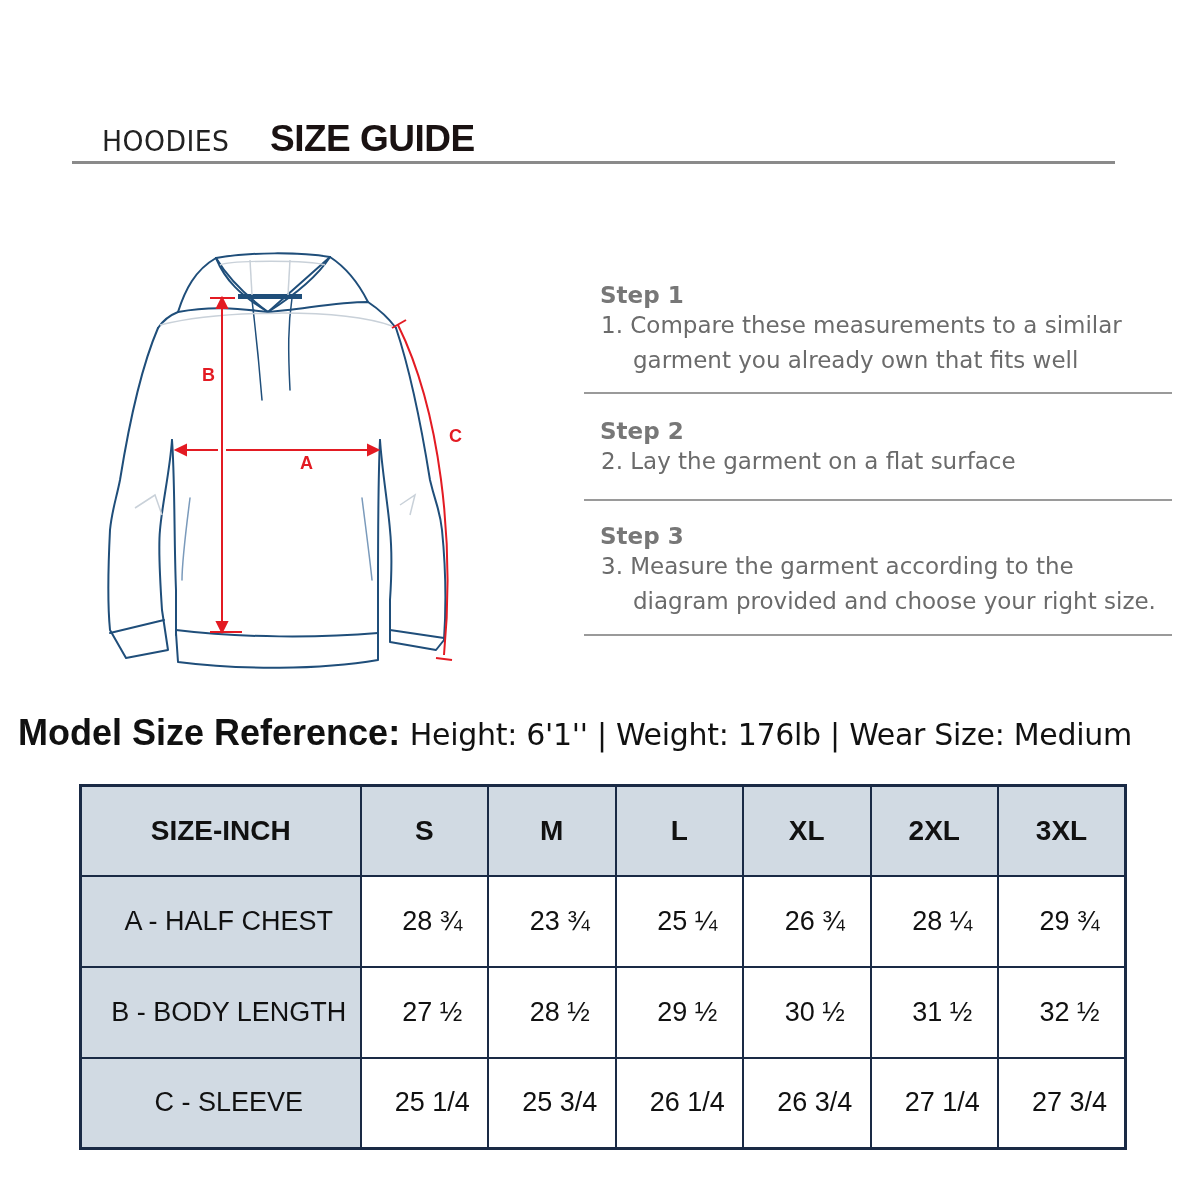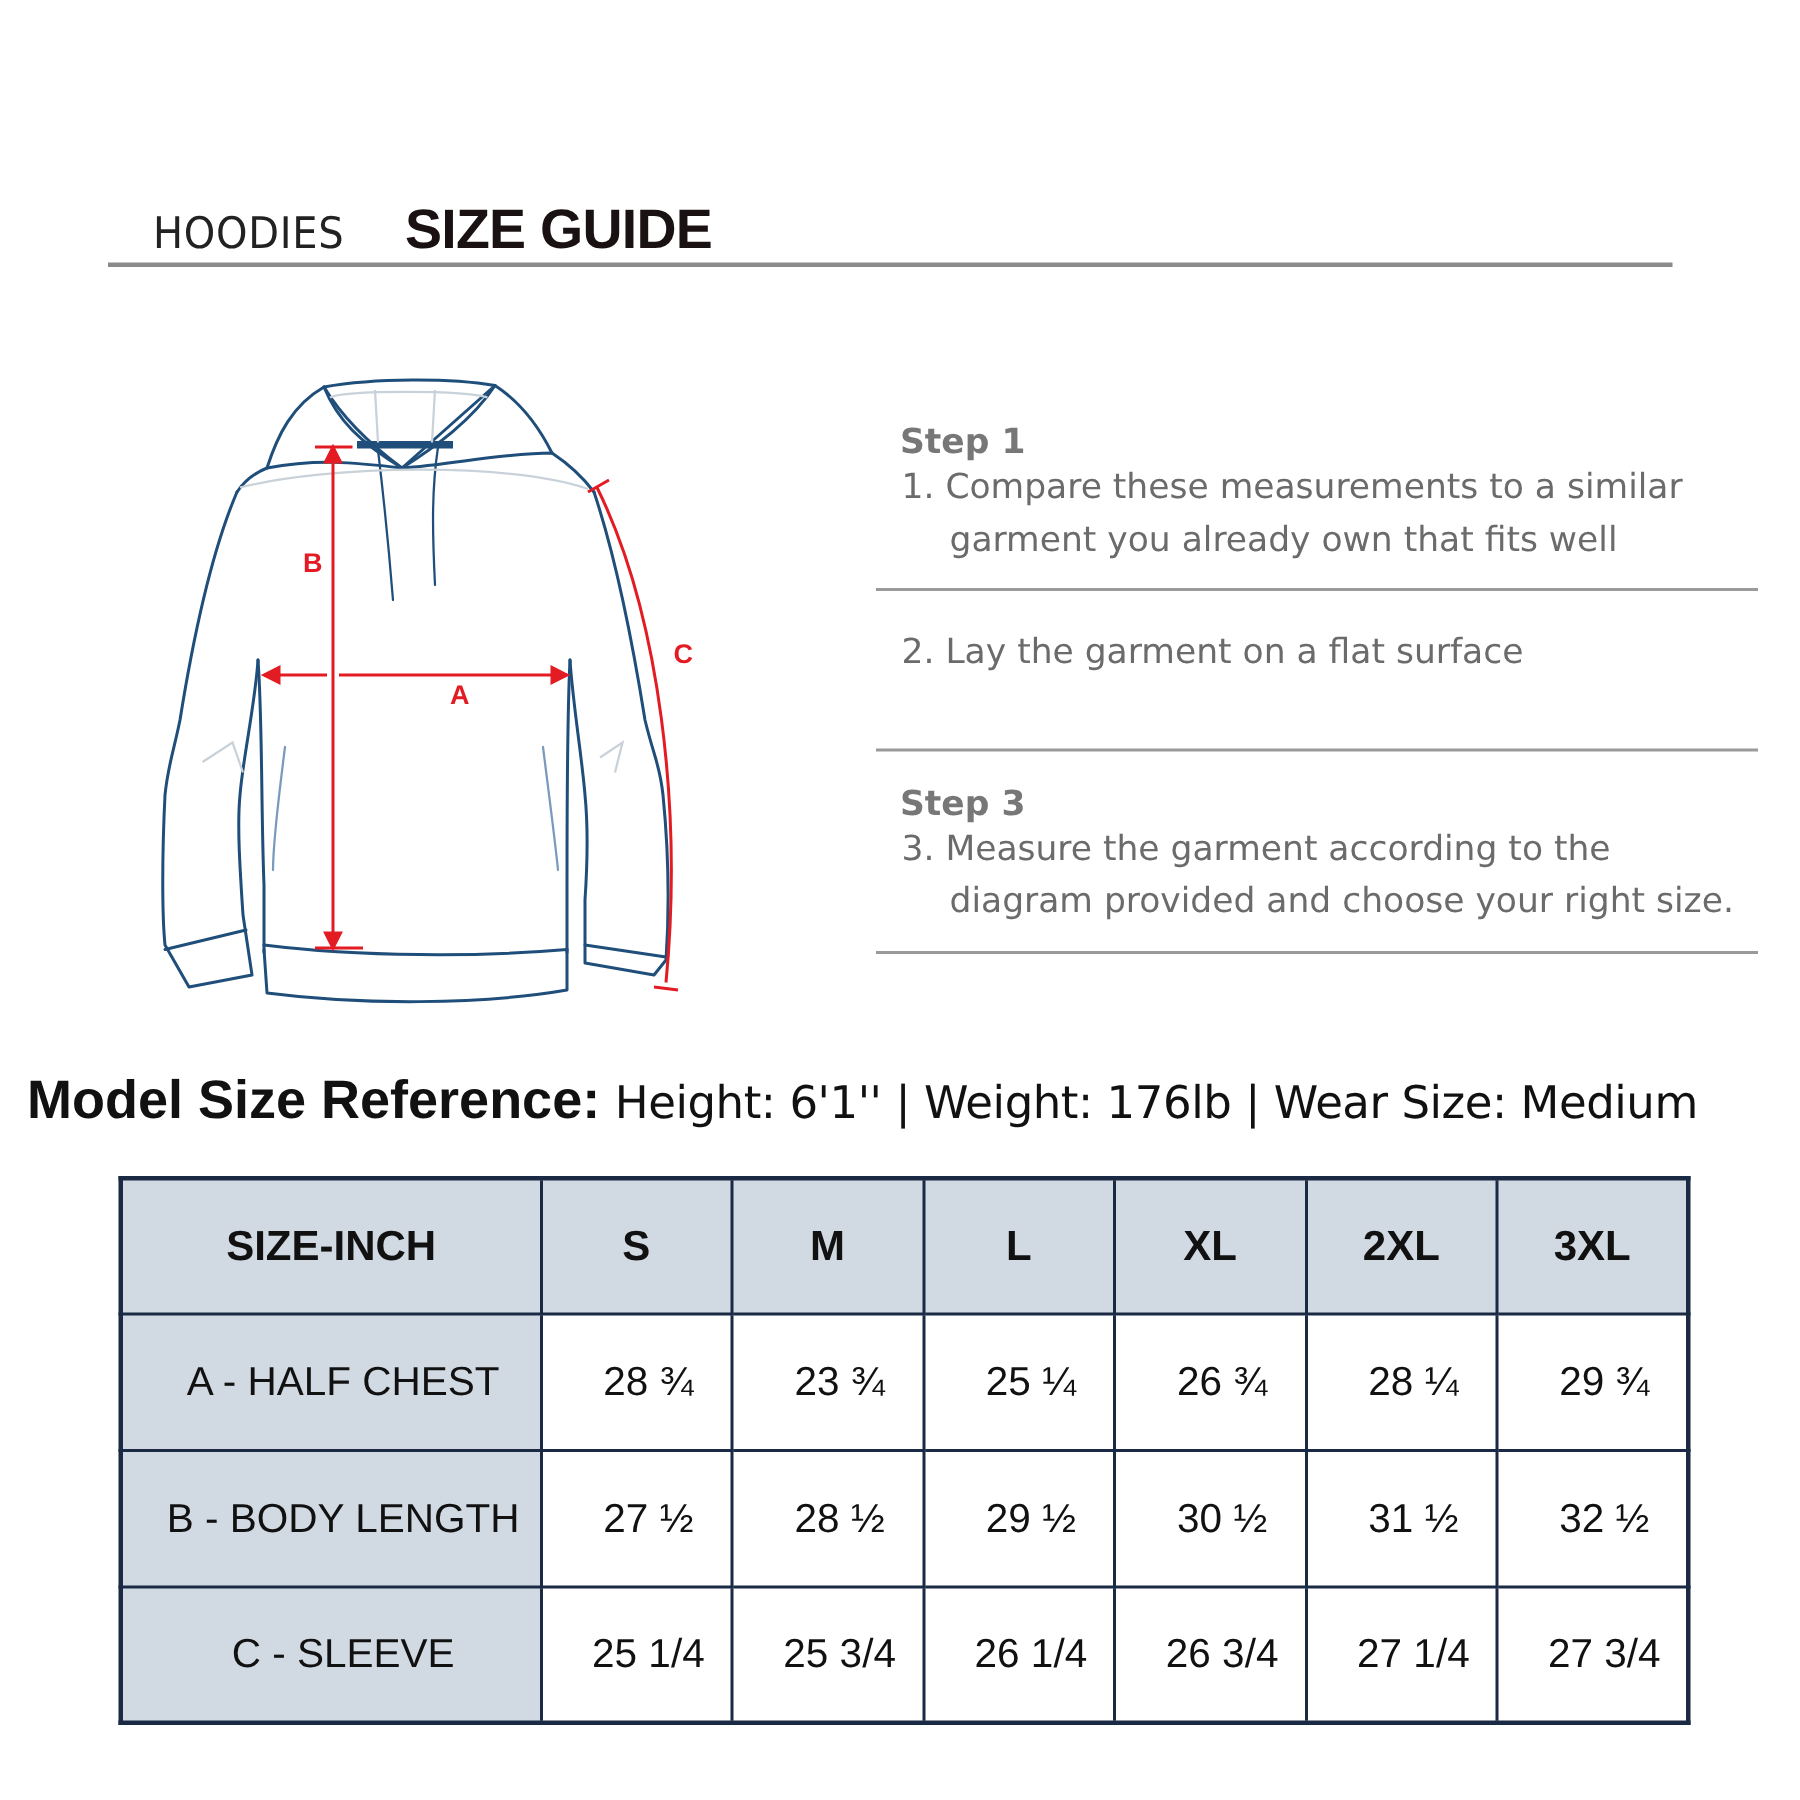--- a/index.html
+++ b/index.html
@@ -1,19 +1,19 @@
 <!DOCTYPE html>
 <html><head>
 <meta charset="utf-8">
 <style>
   * { box-sizing: border-box; margin: 0; padding: 0; }
   html, body { width: 1200px; height: 1200px; background: #ffffff; overflow: hidden; }
   body { position: relative; font-family: "Liberation Sans", sans-serif; color: #111; }
 
-  .header { position: absolute; left: 72px; top: 130px; width: 1045px; height: 50px; }
+  .header { position: absolute; left: 72px; top: 116px; width: 1045px; height: 50px; }
   .header .cat { position: absolute; left: 30px; top: 8px; font-size: 29px; font-weight: 300; color: #222; letter-spacing: 0.5px; font-family: "DejaVu Sans", sans-serif; font-weight: normal; transform: scaleX(0.92); transform-origin: left; }
   .header .title { position: absolute; left: 198px; top: 2px; font-size: 37px; font-weight: bold; color: #1a1212; letter-spacing: -0.5px; }
   .header .rule { position: absolute; left: 0; top: 45px; width: 1043px; height: 3px; background: #8a8a8a; }
 
   .diagram { position: absolute; left: 100px; top: 240px; width: 380px; height: 430px; }
 
   .steps { position: absolute; left: 584px; top: 280px; width: 588px; }
   .step { border-bottom: 2px solid #9a9a9a; }
   .step-title { font-family: "DejaVu Sans", sans-serif; font-size: 23px; font-weight: bold; color: #777; padding-left: 16px; }
   .step-text { font-family: "DejaVu Sans", sans-serif; font-size: 23px; color: #6b6b6b; padding-left: 17px; line-height: 35px; }
@@ -107,20 +107,21 @@
 
 <div class="steps">
   <div class="step step1">
     <div class="step-title">Step 1</div>
     <div class="step-text">
       <span>1. Compare these measurements to a similar</span>
       <span class="ind">garment you already own that fits well</span>
     </div>
   </div>
   <div class="step step2">
+    <div class="step-title">Step 2</div>
     <div class="step-text">
       <span>2. Lay the garment on a flat surface</span>
     </div>
   </div>
   <div class="step step3">
     <div class="step-title">Step 3</div>
     <div class="step-text">
       <span>3. Measure the garment according to the</span>
       <span class="ind">diagram provided and choose your right size.</span>
     </div>

